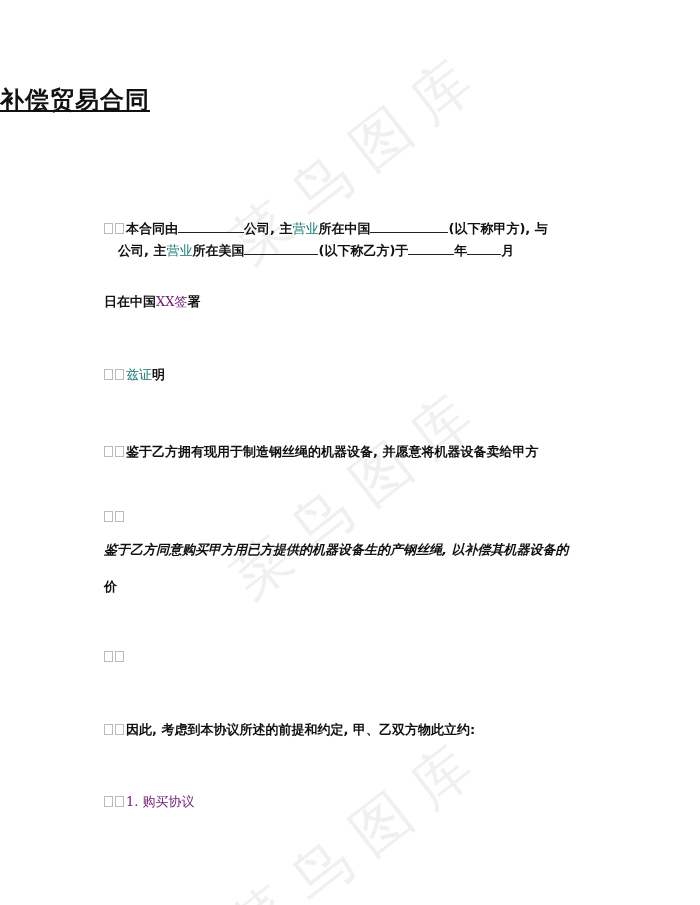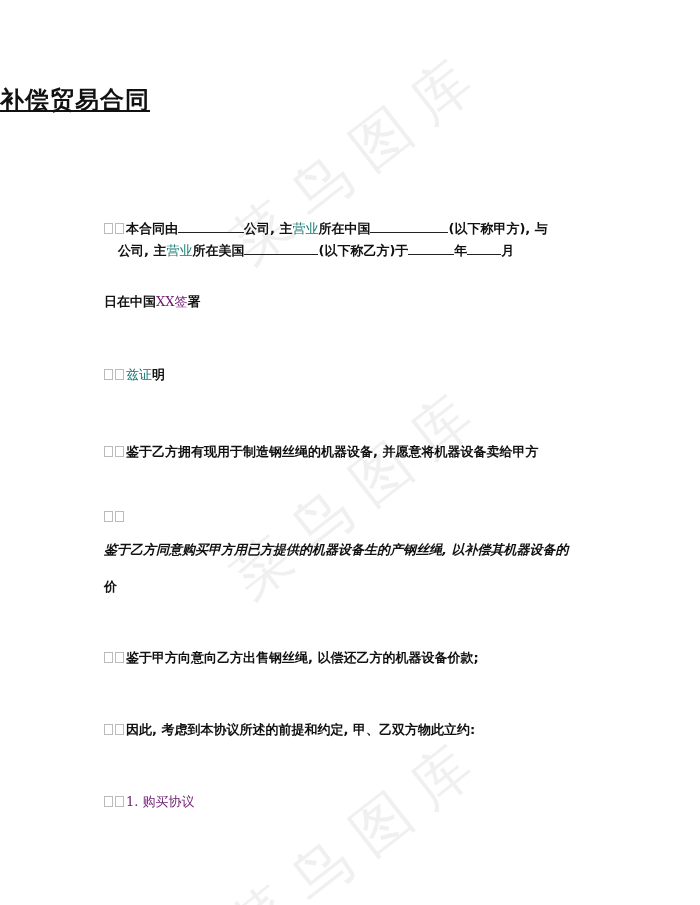--- a/index.html
+++ b/index.html
@@ -52,21 +52,21 @@
 
 <div class="line" style="top:541px;font-style:italic;">
   <b>鉴于乙方同意购买甲方用已方提供的机器设备生的产钢丝绳, 以补偿其机器设备的</b>
 </div>
 
 <div class="line" style="top:578px;">
   <b>价</b>
 </div>
 
 <div class="line" style="top:649px;">
-  <span class="box"></span><span class="box"></span><b>鉴于甲方向意向乙方出售钢丝绳, 以偿还乙方的机器设备价款;</b>
+  <span class="box"></span><span class="box"></span>
 </div>
 
 <div class="line" style="top:721px;">
   <span class="box"></span><span class="box"></span><b>因此, 考虑到本协议所述的前提和约定, 甲、乙双方物此立约:</b>
 </div>
 
 <div class="line" style="top:793px;">
   <span class="box"></span><span class="box"></span><span class="serif">1. 购买协议</span>
 </div>
 

